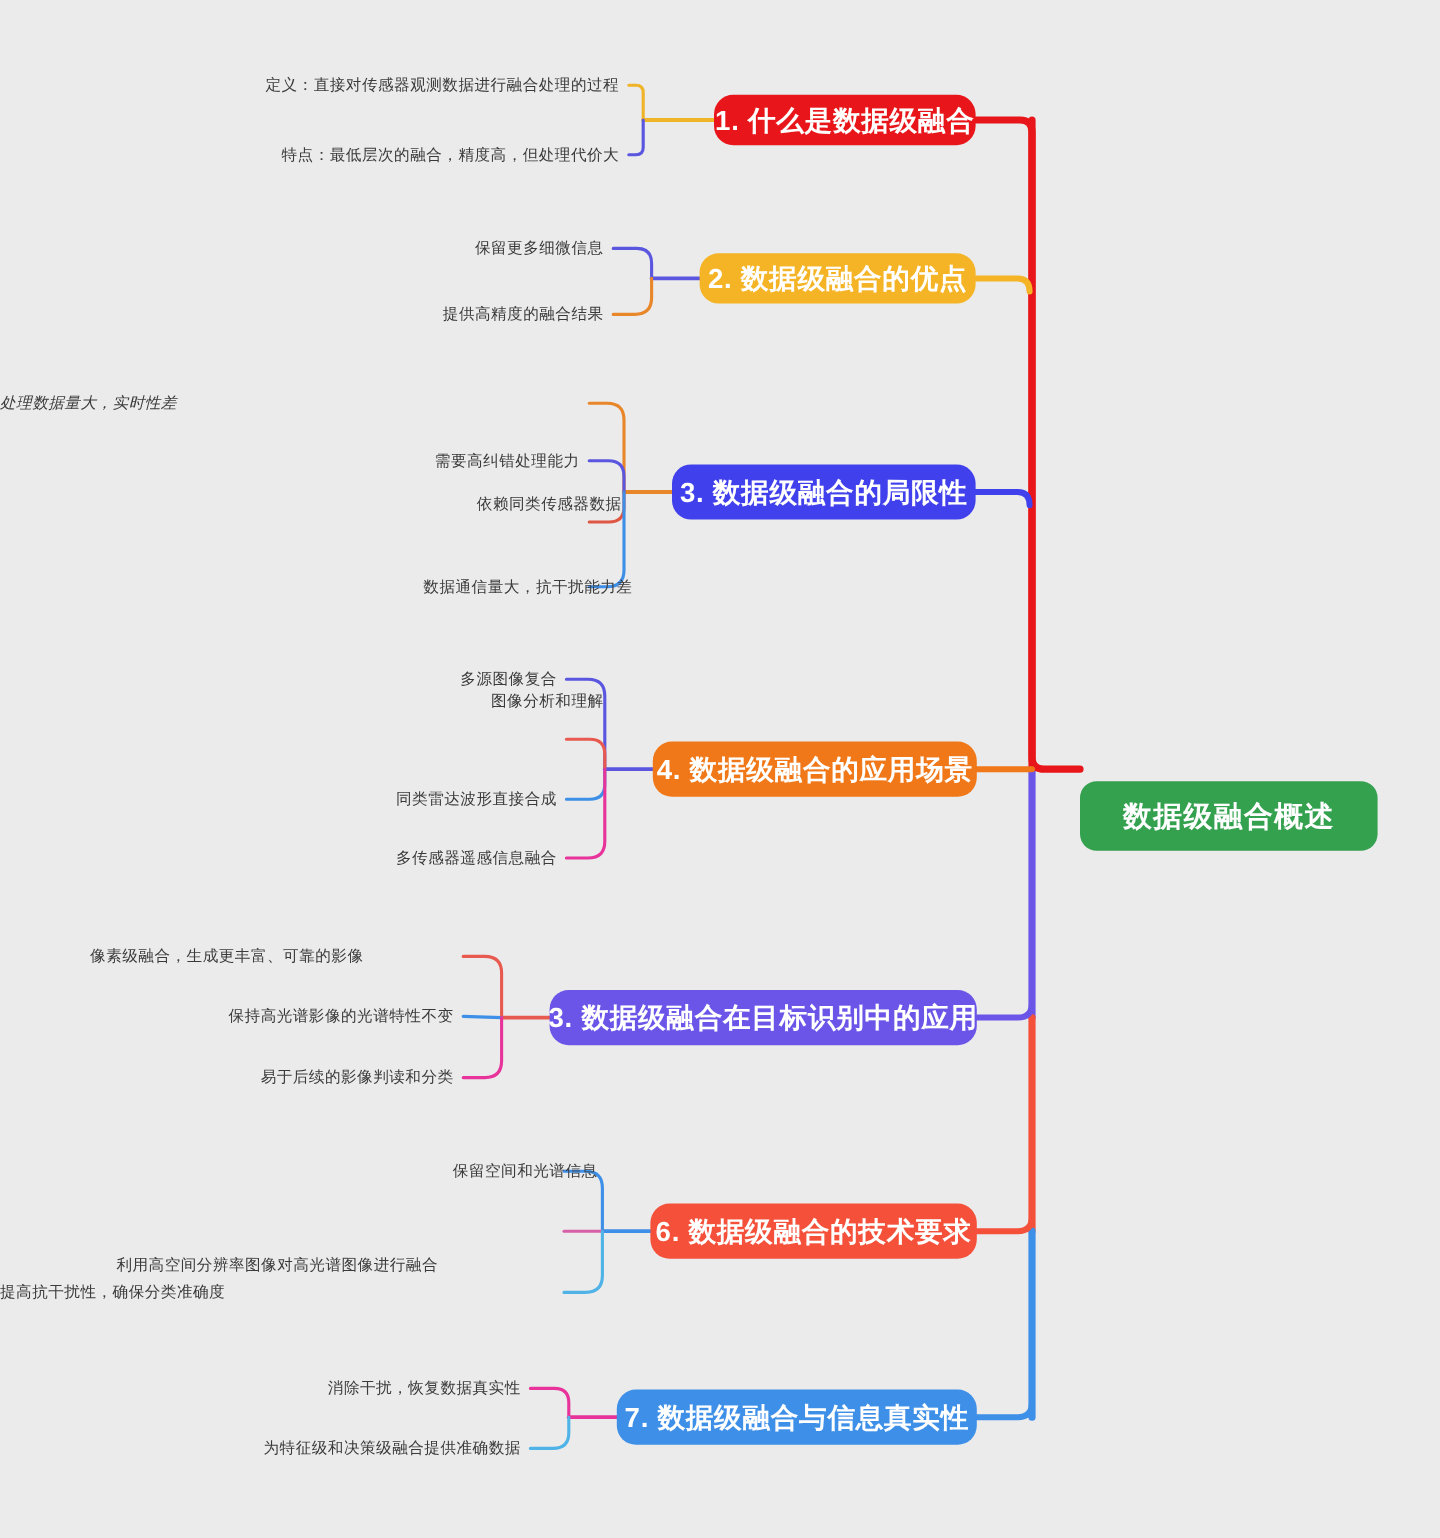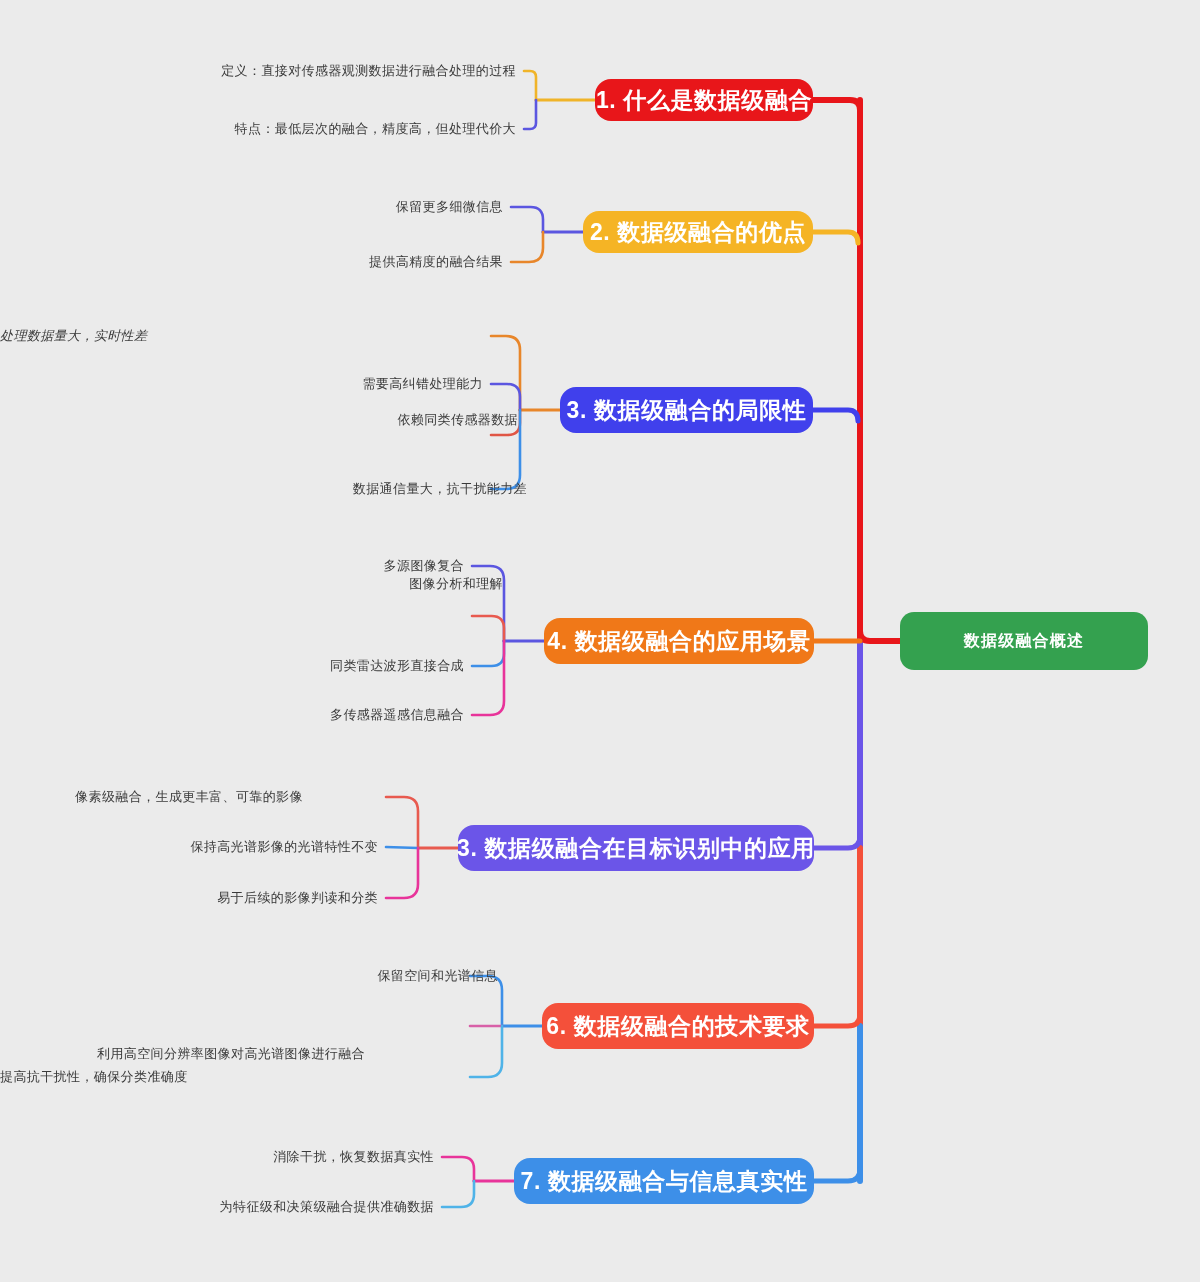--- a/index.html
+++ b/index.html
@@ -28,23 +28,24 @@
     align-items:center;
     justify-content:center;
     white-space:nowrap;
     font-size:23px;
     font-weight:bold;
     letter-spacing:.6px;
     box-sizing:border-box;
     padding:0 18px;
   }
   .node.root{
-    font-size:16px;
+    font-size:24px;
     border-radius:14px;
     letter-spacing:1.2px;
+    margin-top:39px;
   }
 </style>
 </head>
 <body>
 
 <svg id="map" viewBox="0 0 1200 1282" xmlns="http://www.w3.org/2000/svg">
     <path d="M 860 100 L 860 641" fill="none" stroke="#e8161a" stroke-width="6" stroke-linecap="round" stroke-linejoin="round"></path>
     <path d="M 860 641 L 860 848" fill="none" stroke="#6b55e8" stroke-width="6" stroke-linecap="round" stroke-linejoin="round"></path>
     <path d="M 860 848 L 860 1026" fill="none" stroke="#f4503a" stroke-width="6" stroke-linecap="round" stroke-linejoin="round"></path>
     <path d="M 860 1026 L 860 1181" fill="none" stroke="#3d8fe8" stroke-width="6" stroke-linecap="round" stroke-linejoin="round"></path>

